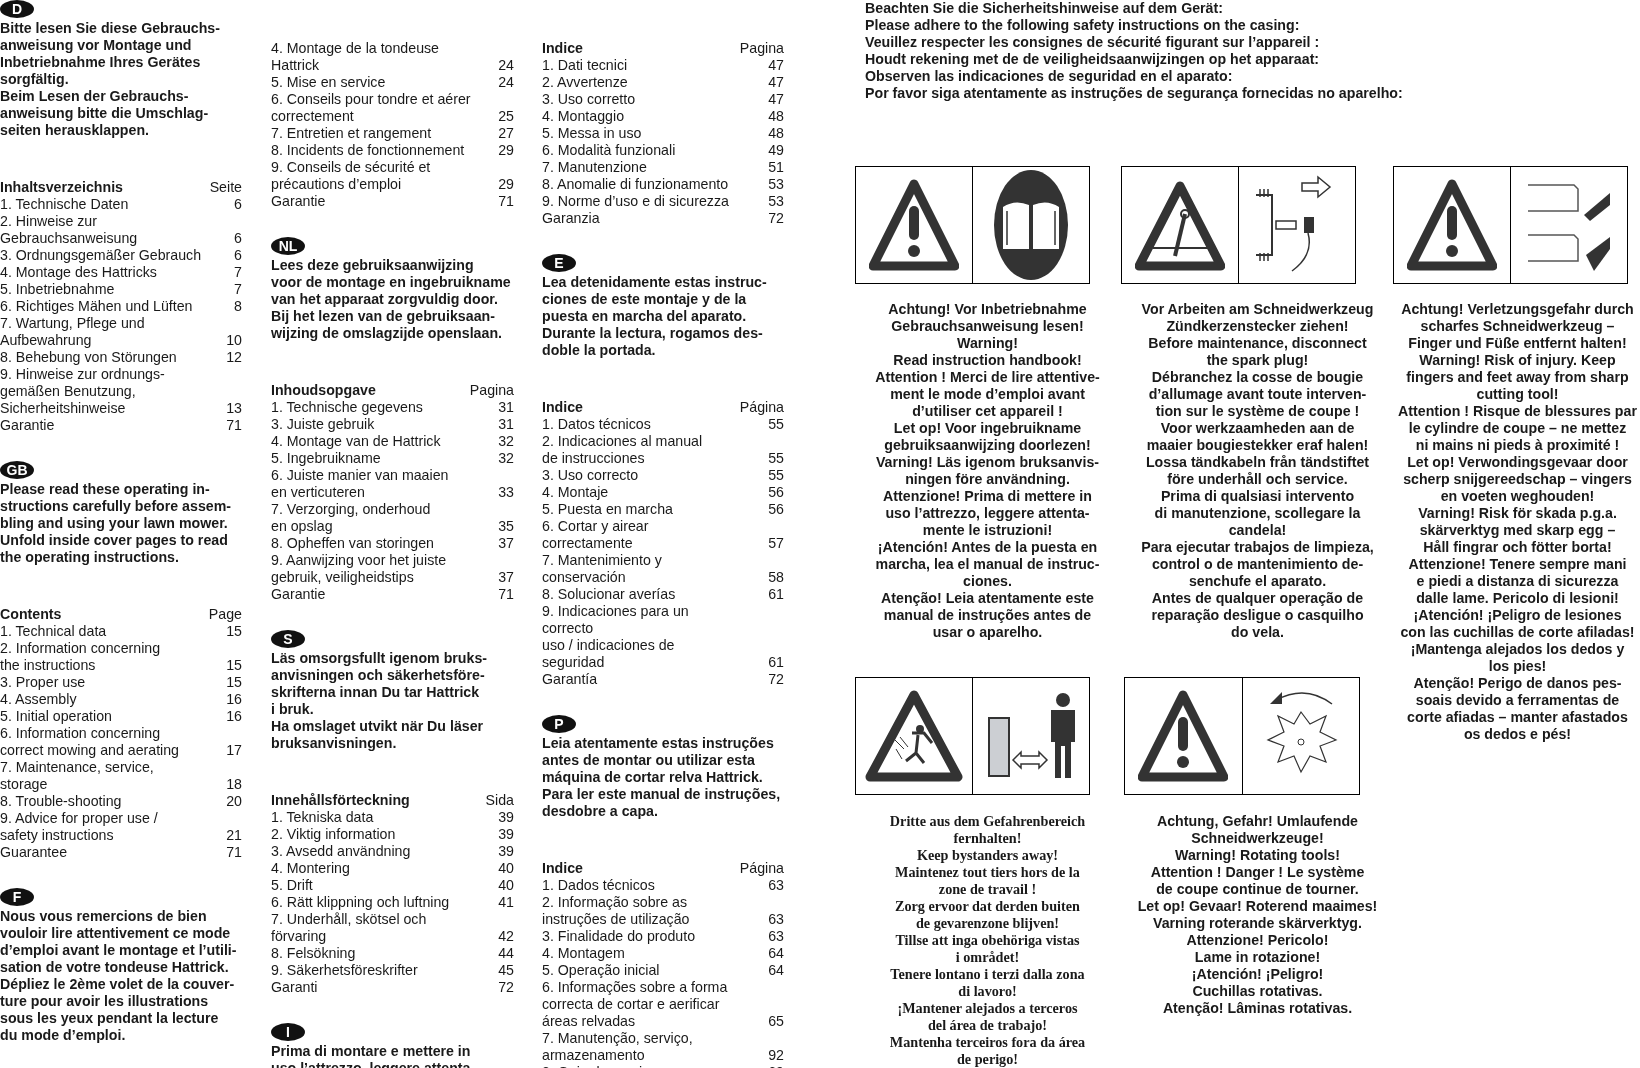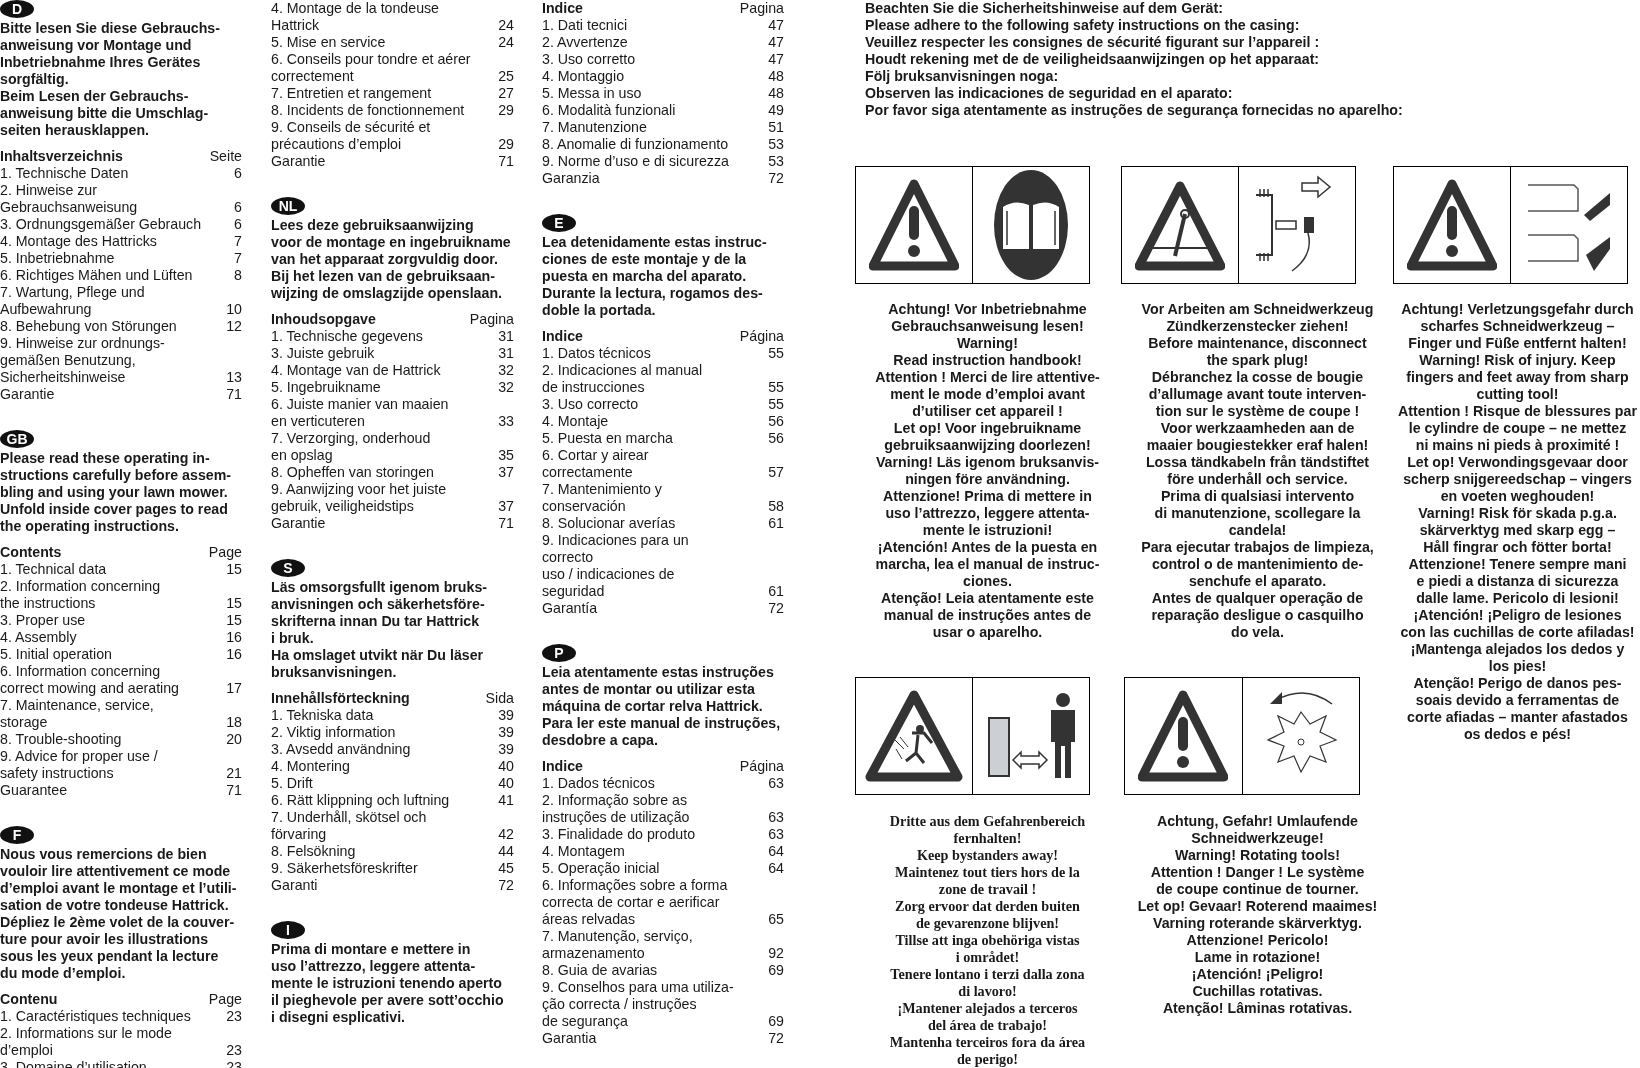--- a/index.html
+++ b/index.html
@@ -8,21 +8,21 @@
     font-family: "Liberation Sans", sans-serif; color: #1a1a1a;
     font-size: 14.2px; line-height: 17px;
   }
   .col { position: absolute; top: 0; }
   .badge {
     display: inline-block; background: #111; color: #fff; font-weight: bold;
     border-radius: 50%; width: 34px; height: 18px; line-height: 18px;
     text-align: center; font-size: 14px; margin: 0 0 2px 0;
   }
   .intro { font-weight: bold; margin: 0 0 9px 0; white-space: pre-line; }
-  .toc { width: 100%; border-collapse: collapse; }
+  .toc { width: 100%; border-collapse: collapse; margin-top: 40px; }
   .toc td { padding: 0; vertical-align: bottom; }
   .toc .hdr td { font-weight: normal; }
   .toc .hdr td.t { font-weight: bold; }
   .toc td.p { text-align: right; width: 32px; }
   .toc td.t { white-space: pre-line; }
   .section { margin-bottom: 14px; }
   .heads { position: absolute; left: 855px; top: 0; font-weight: bold; margin-left: 10px; }
   .heads div { height: 17px; }
   .panel {
     position: absolute; border: 1.3px solid #000; box-sizing: border-box; background: #fff;
@@ -524,21 +524,20 @@
     </tbody>
       </table>
   </div>
 </div>
 
 <div class="heads">
   <div>Beachten Sie die Sicherheitshinweise auf dem Gerät:</div>
   <div>Please adhere to the following safety instructions on the casing:</div>
   <div>Veuillez respecter les consignes de sécurité figurant sur l’appareil :</div>
   <div>Houdt rekening met de de veiligheidsaanwijzingen op het apparaat:</div>
-  <div>Följ bruksanvisningen noga:</div>
   <div>Observen las indicaciones de seguridad en el aparato:</div>
   <div>Por favor siga atentamente as instruções de segurança fornecidas no aparelho:</div>
 </div>
 
 <div class="panel" style="left:855px; top:166px; width:235px; height:118px;">
   <div class="half">
     <svg width="90" height="94" viewBox="0 0 90 94">
         <path d="M45 6 L86 88 L4 88 Z" fill="none" stroke="#333" stroke-width="9" stroke-linejoin="round"></path>
         <rect x="40" y="28" width="10" height="34" rx="5" fill="#333"></rect>
         <circle cx="45" cy="73" r="6" fill="#333"></circle>

